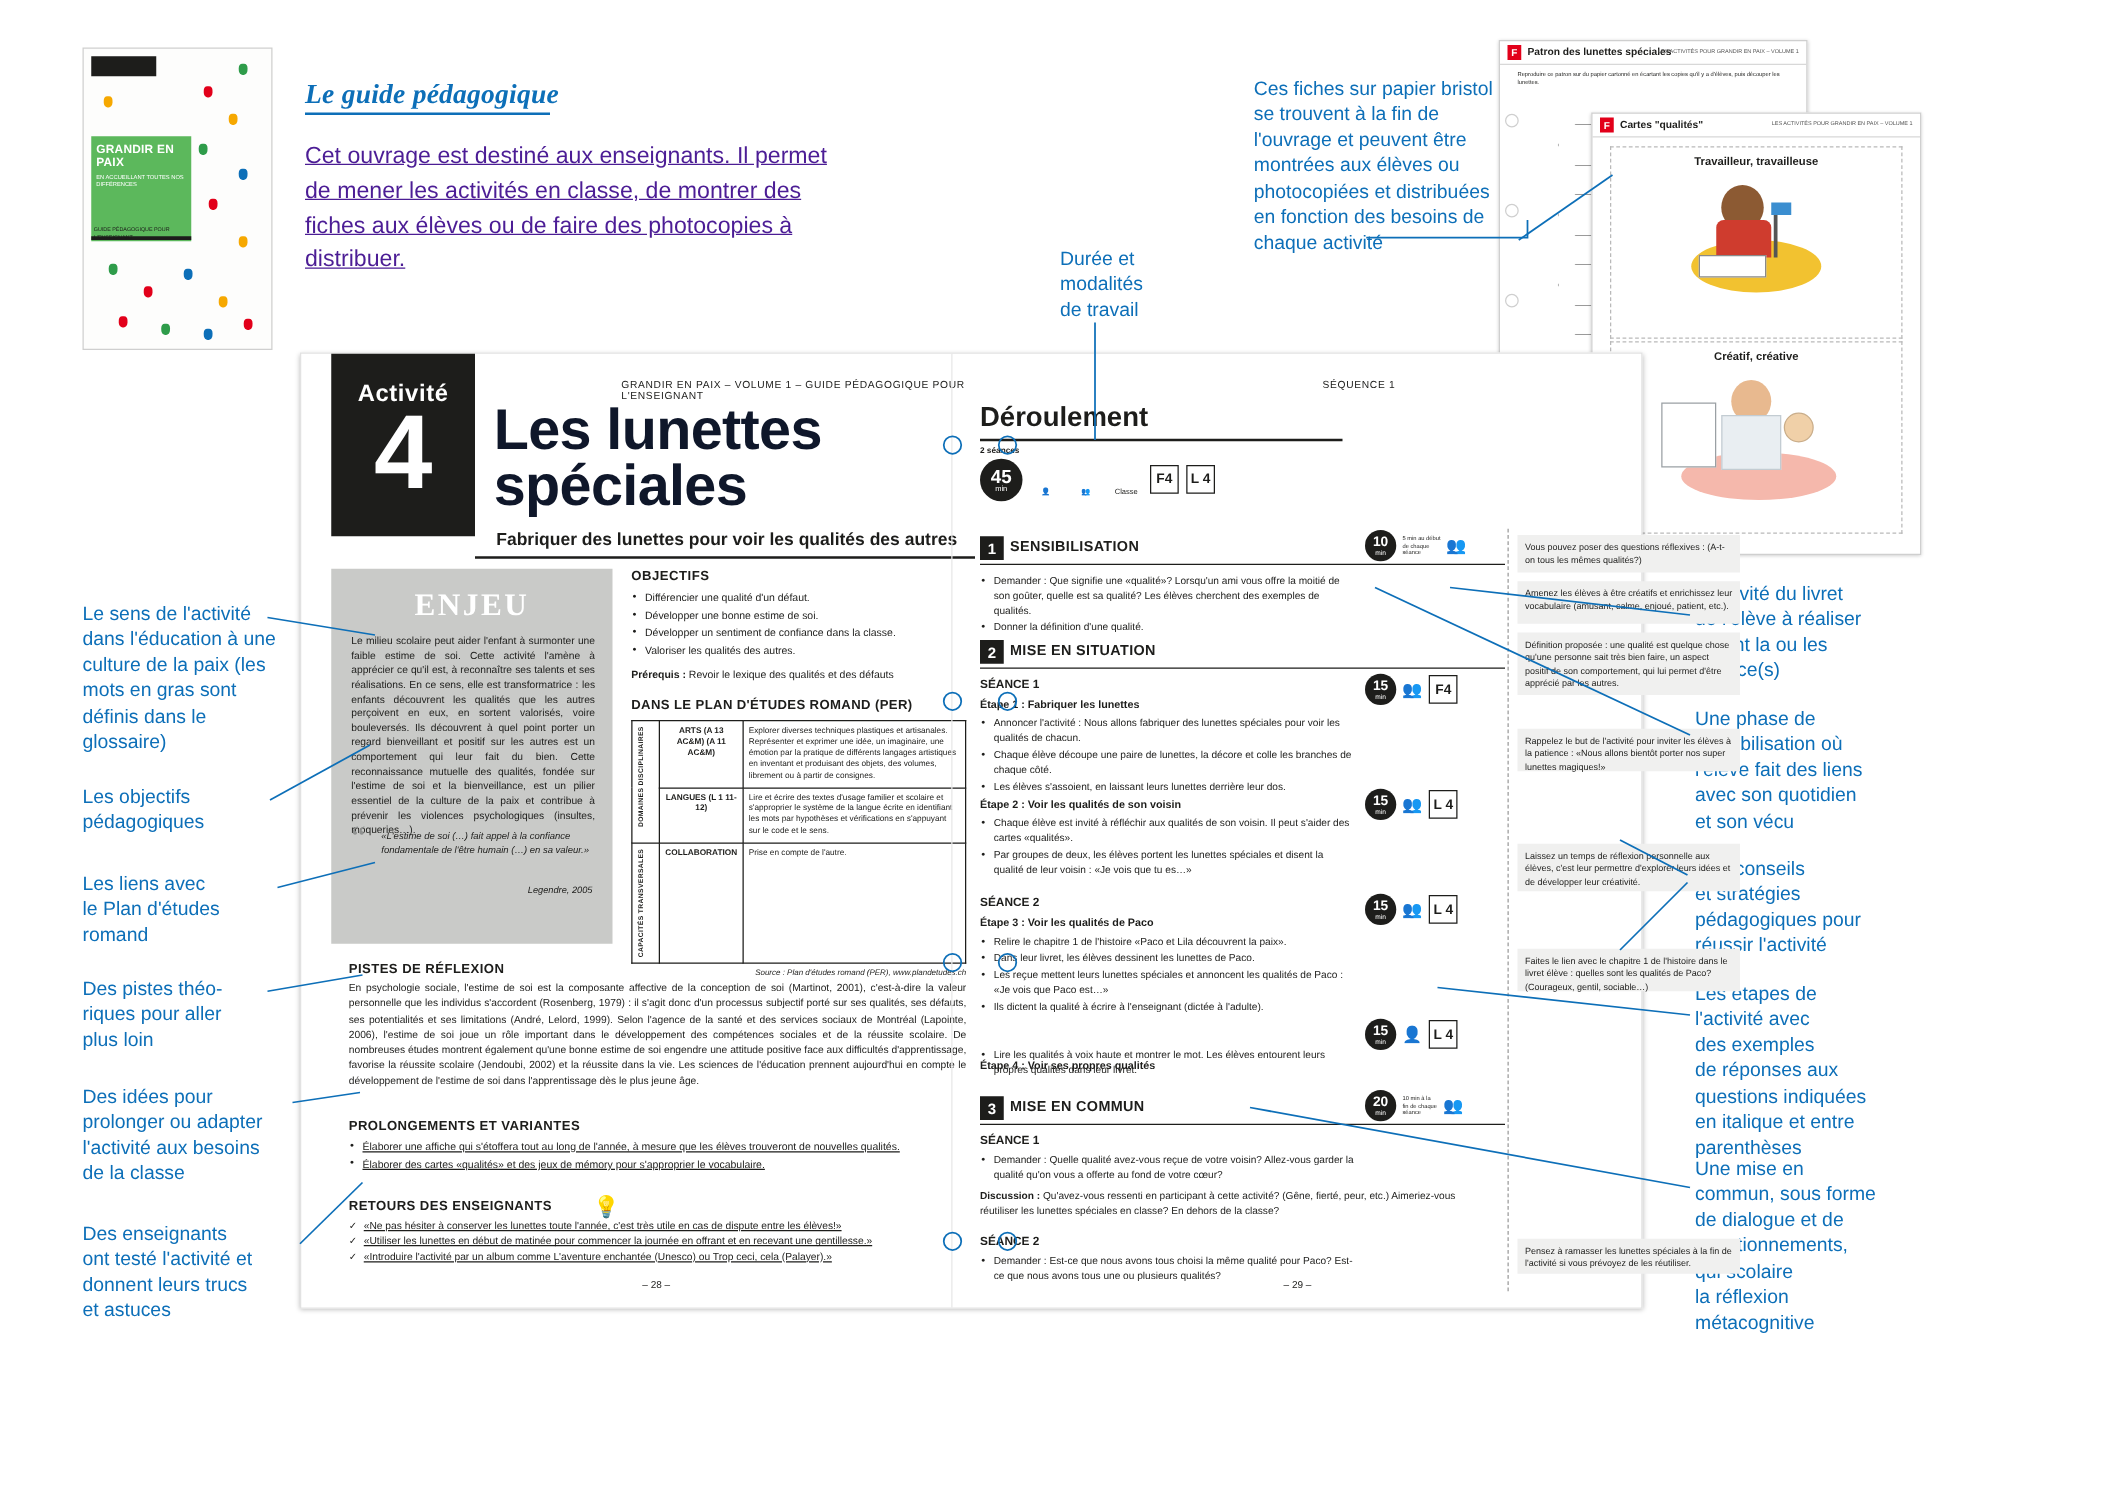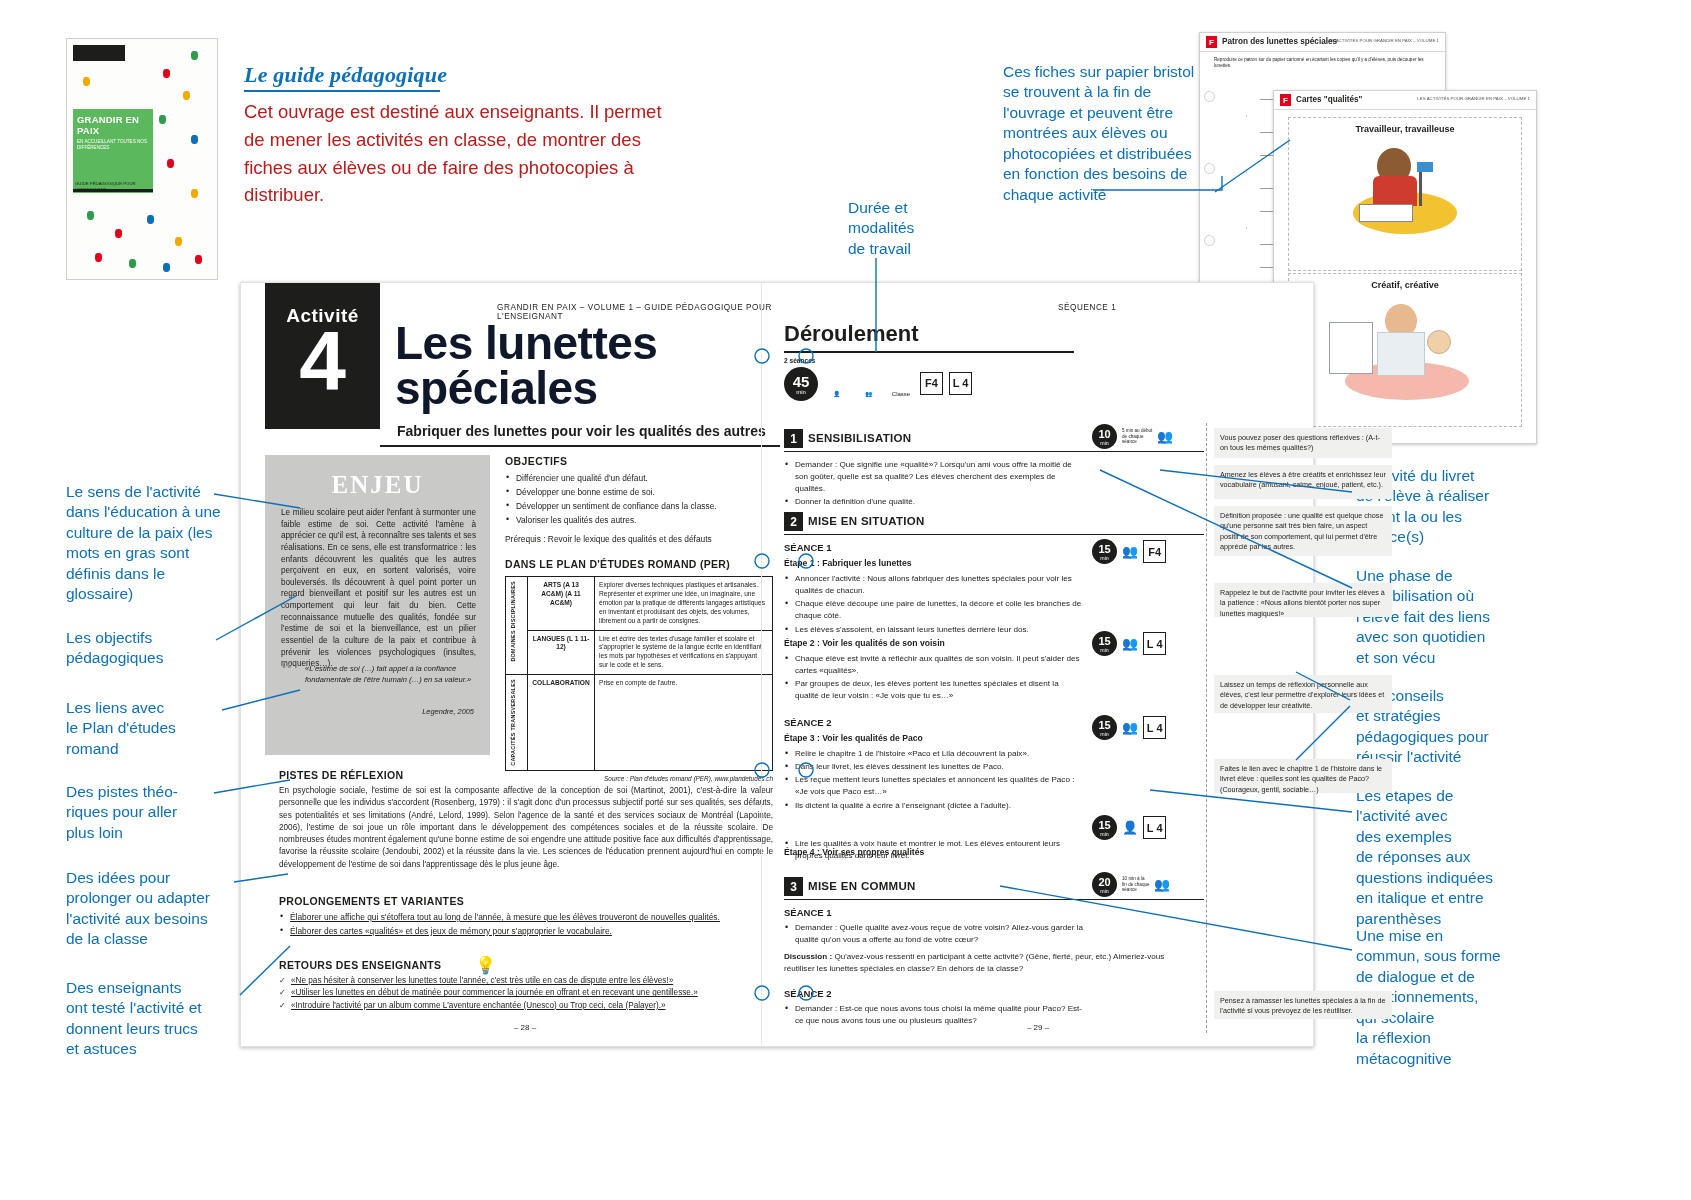--- a/index.html
+++ b/index.html
@@ -27,22 +27,22 @@
   .intro-title{
     position:absolute;left:244px;top:62px;
     color:#0d6fb8;font-size:22px;font-weight:600;
     font-family:"Liberation Serif", serif;font-style:italic;
     letter-spacing:.2px;
   }
   .intro-underline{
     position:absolute;left:244px;top:90px;width:196px;height:2px;background:#0d6fb8;
   }
   .intro-text{
-    position:absolute;left:244px;top:98px;width:430px;
-    font-size:18.5px;line-height:1.5;color:#b91c1c;
+    position:absolute;left:244px;top:110px;width:430px;
+    font-size:18.5px;line-height:1.5;color:#4c1d95;text-decoration:underline;
   }
 
   
   .cover{
     position:absolute;left:66px;top:38px;width:150px;height:240px;
     background:#fdfdfc;border:1px solid #cfcfcf;overflow:hidden;
   }
   .cover .cov-top{position:absolute;left:6px;top:6px;width:52px;height:16px;background:#1d1d1b;}
   .cover .cov-green{
     position:absolute;left:6px;top:70px;width:80px;height:84px;background:#5cb85c;
@@ -107,21 +107,21 @@
   .enjeu .qmark{position:absolute;left:16px;top:200px;font-size:26px;color:#8f9190;font-family:"Liberation Serif",serif;}
   .enjeu .src{position:absolute;right:16px;top:252px;font-size:7.4px;font-style:italic;}
 
   
   .col-r{position:absolute;left:240px;top:172px;width:268px;}
   .h-blk{font-size:10.5px;font-weight:700;letter-spacing:.4px;margin-bottom:5px;}
   .ul-dot{list-style:none;margin:0;padding:0;}
   .ul-dot li{position:relative;padding-left:11px;font-size:8.4px;line-height:1.55;margin-bottom:1px;}
   .ul-dot li:before{content:"•";position:absolute;left:1px;top:-1px;font-size:9px;}
   .prereq{font-size:8.4px;margin-top:7px;}
-  .prereq b{font-weight:400;}
+  .prereq b{font-weight:700;}
 
   
   .per-title{font-size:10.5px;font-weight:700;margin-top:14px;letter-spacing:.3px;}
   table.per{border-collapse:collapse;margin-top:6px;width:268px;}
   table.per td{border:.7px solid #1d1d1b;font-size:6.6px;line-height:1.35;padding:4px 4px;vertical-align:top;}
   td.vert{width:13px;text-align:center;padding:2px;}
   td.vert span{
     display:block;writing-mode:vertical-rl;transform:rotate(180deg);
     font-size:5.4px;font-weight:700;letter-spacing:.3px;white-space:nowrap;
   }

